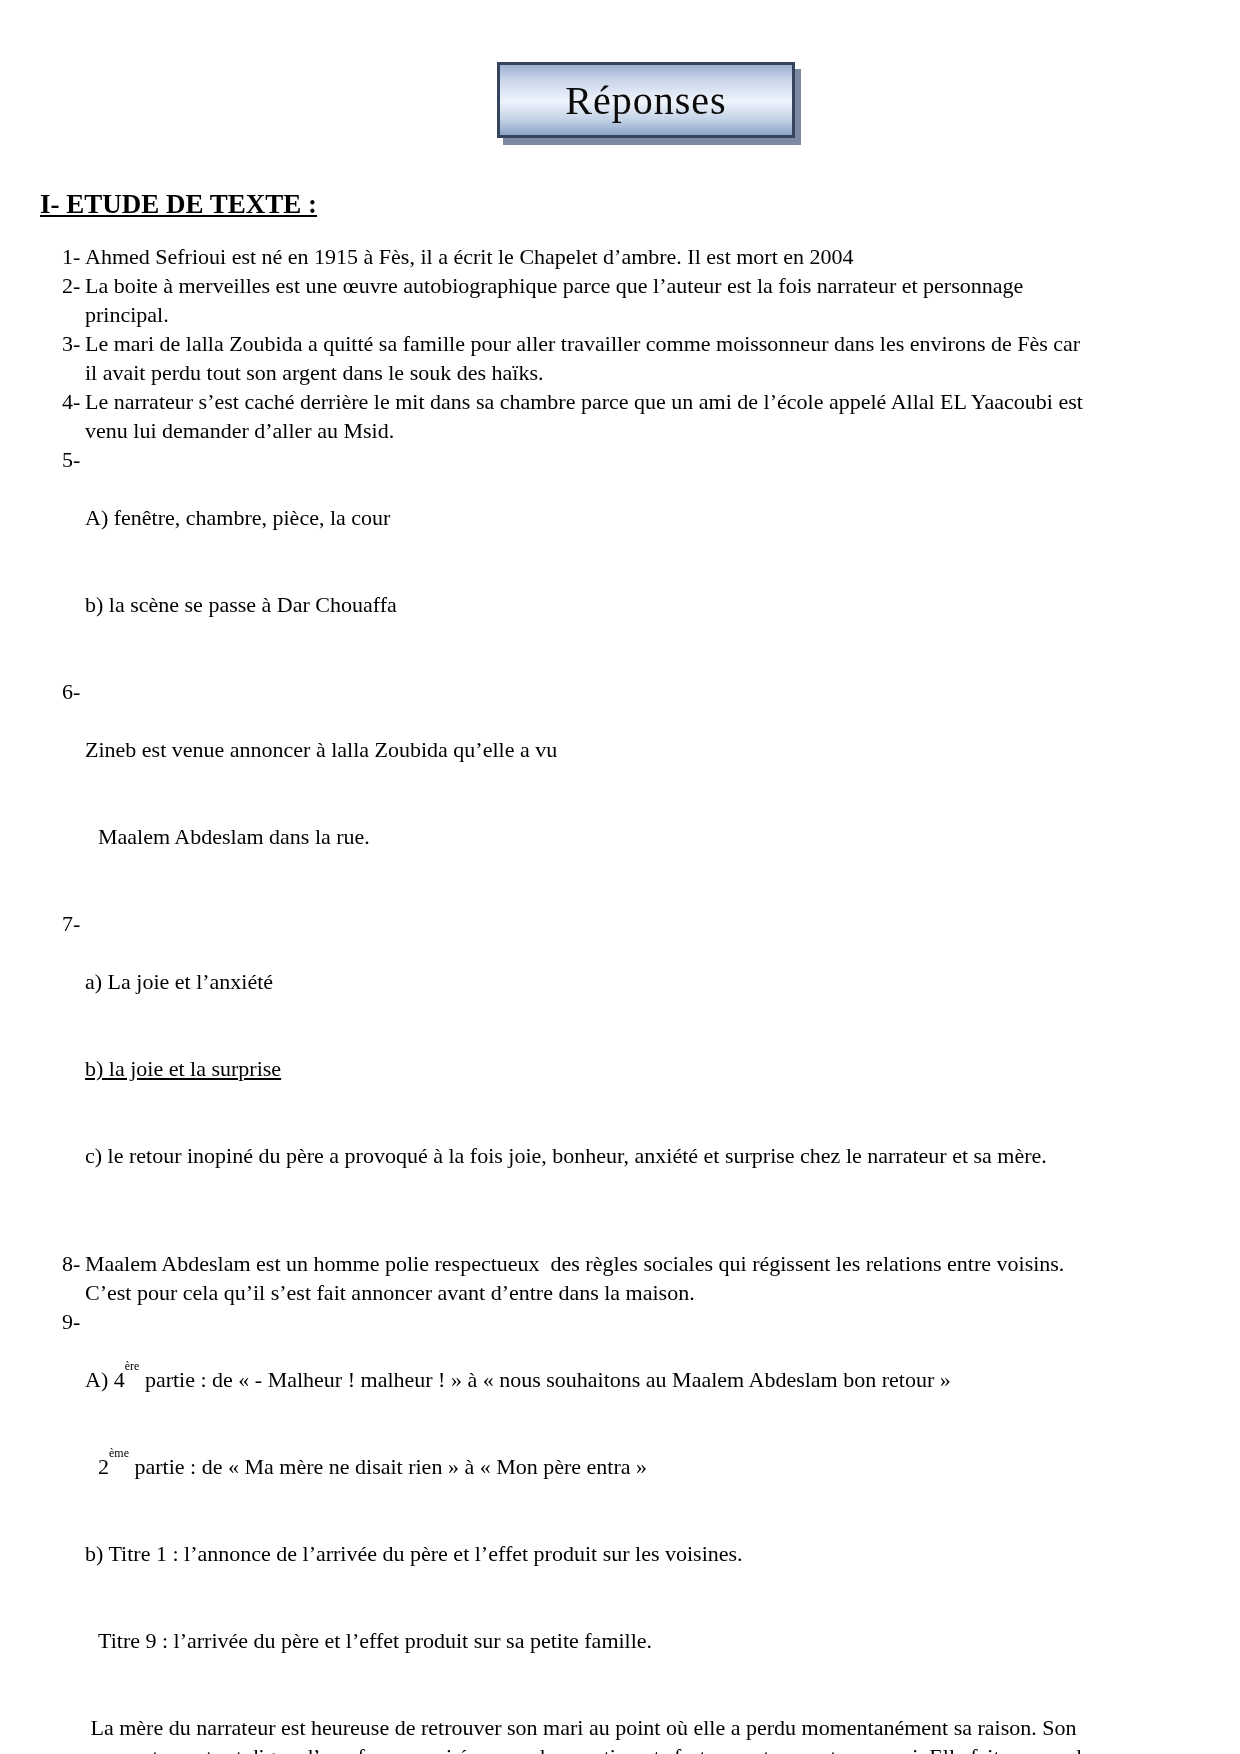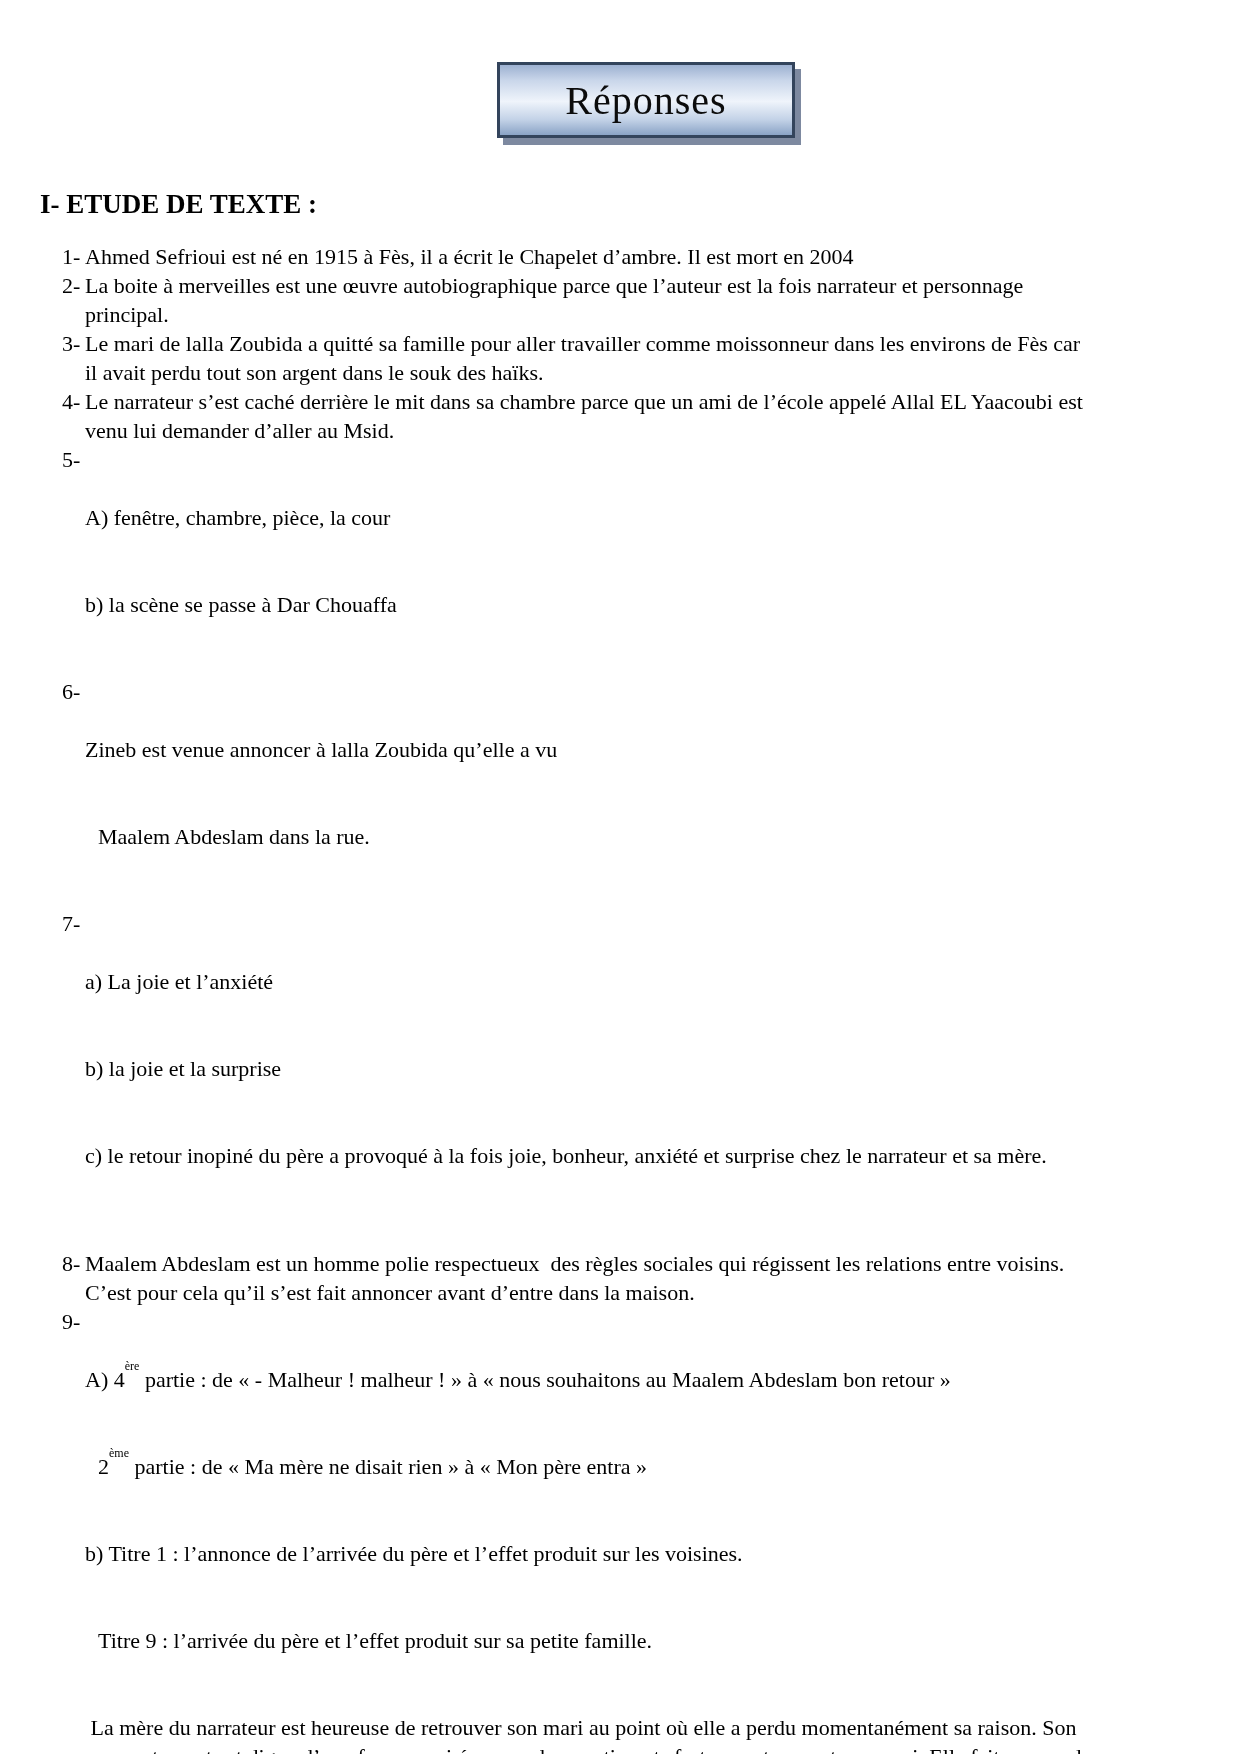--- a/index.html
+++ b/index.html
@@ -22,21 +22,21 @@
   }
   .title-box .title-text {
     font-size: 40px; font-weight: normal; color: #0c0c0c;
     letter-spacing: 1px;
   }
 
   .section-heading {
     margin: 0; font-weight: bold; font-size: 27px; line-height: 31px;
     margin-left: 40px;
   }
-  .heading-etude { margin-top: 51px; }
+  .heading-etude { margin-top: 51px; text-decoration: underline; }
 
   
   .answer-list { margin: 22px 0 0 62px; font-size: 22px; line-height: 29px; }
   .item { display: flex; }
   .item-num { flex: 0 0 23px; white-space: pre; }
   .item-body { width: 1010px; white-space: pre-wrap; }
   .item-gap-before { margin-top: 21px; }
   .subline { white-space: pre-wrap; }
   .indent-13 { margin-left: 13px; }
   sup.ord {
@@ -90,21 +90,21 @@
       <span class="item-body">
         <span class="subline" style="display:block;">Zineb est venue annoncer à lalla Zoubida qu’elle a vu</span>
         <span class="subline indent-13" style="display:block;">Maalem Abdeslam dans la rue.</span>
       </span>
     </div>
 
     <div class="item">
       <span class="item-num">7-</span>
       <span class="item-body">
         <span class="subline" style="display:block;">a) La joie et l’anxiété</span>
-        <span class="subline" style="display:block;">b) la joie et la surprise</span>
+        <span class="subline" style="display:block;text-decoration:underline;">b) la joie et la surprise</span>
         <span class="subline" style="display:block;">c) le retour inopiné du père a provoqué à la fois joie, bonheur, anxiété et surprise chez le narrateur et sa mère.</span>
       </span>
     </div>
 
     <div class="item item-gap-before">
       <span class="item-num">8-</span>
       <span class="item-body">Maalem Abdeslam est un homme polie respectueux  des règles sociales qui régissent les relations entre voisins. C’est pour cela qu’il s’est fait annoncer avant d’entre dans la maison.</span>
     </div>
 
     <div class="item">

